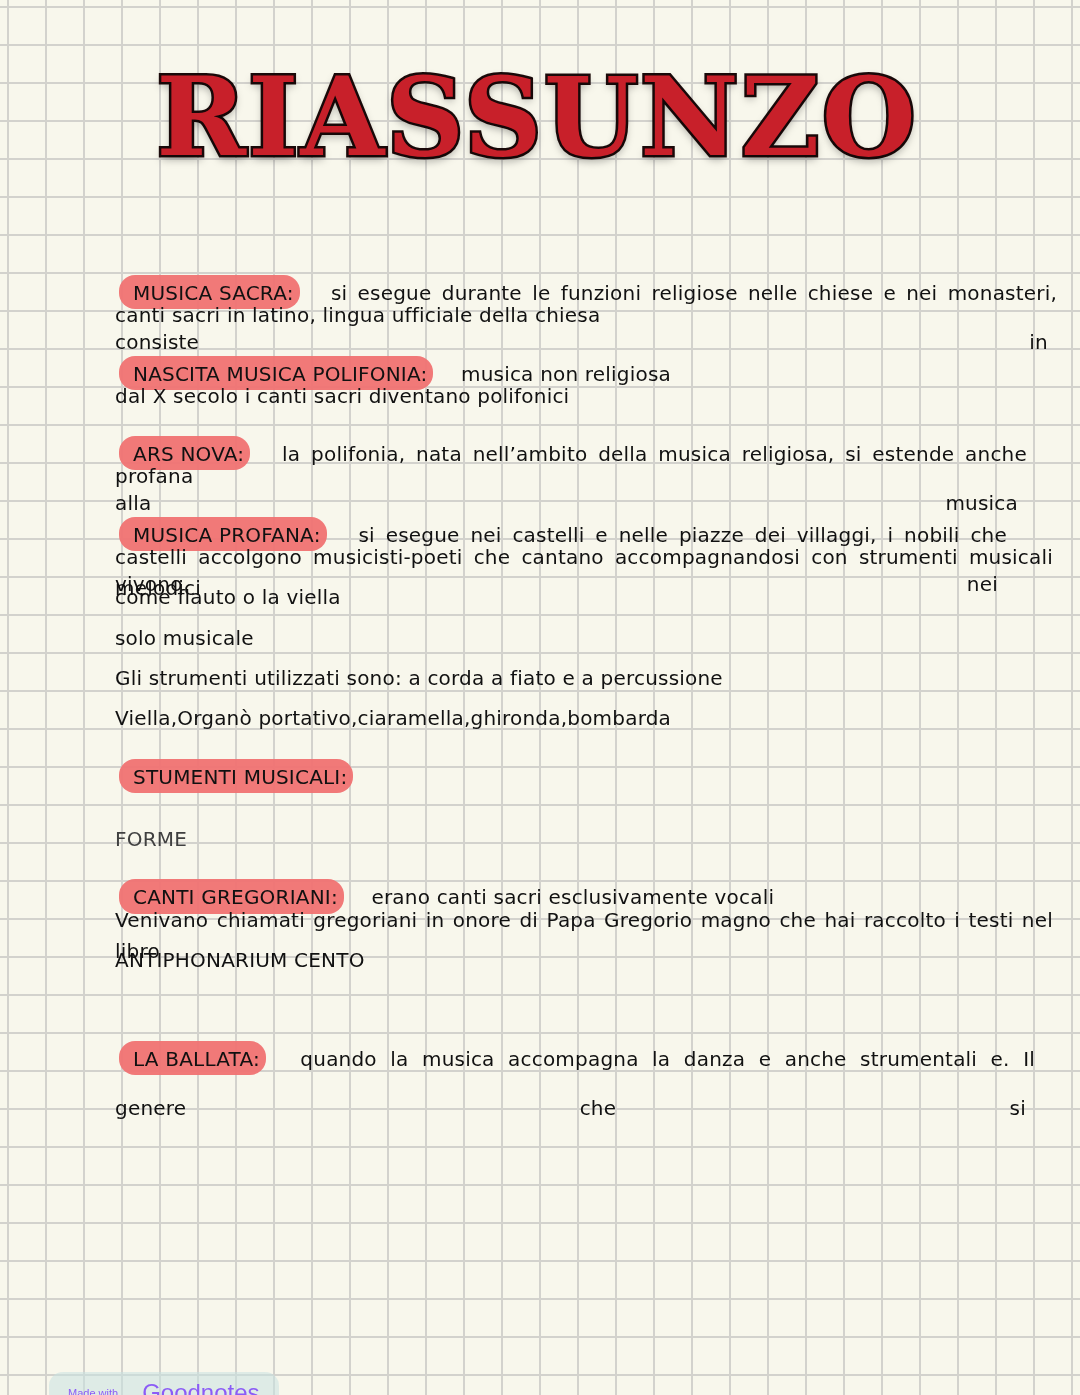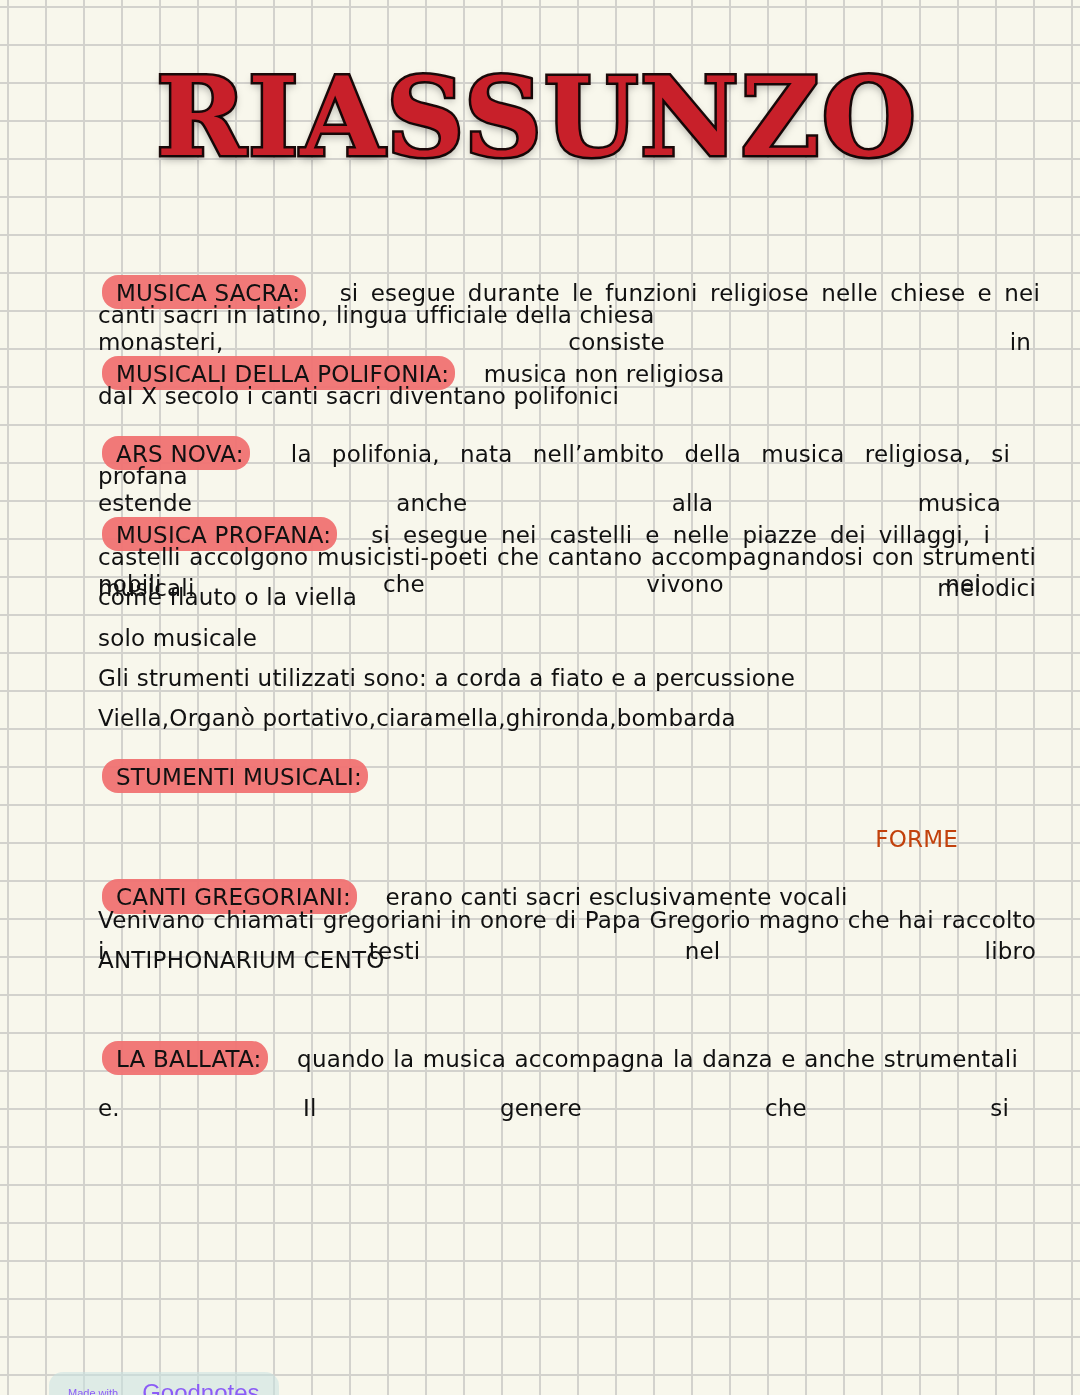--- a/index.html
+++ b/index.html
@@ -30,24 +30,24 @@
       font-weight: bold;
       letter-spacing: 2px;
       color: #c8202a;
       -webkit-text-stroke: 5px #1b0a0a;
       paint-order: stroke fill;
       text-shadow: 0 4px 8px rgba(0,0,0,0.35);
       line-height: 1;
     }
     .content {
       position: absolute;
-      left: 62px;
+      left: 79px;
       top: 224px;
       width: 960px;
-      font-size: 23px;
+      font-size: 20px;
       line-height: 31.3px;
       letter-spacing: 0.2px;
     }
     .line {
       white-space: nowrap;
       height: 31.3px;
       position: relative;
     }
     .line.justify {
       text-align: justify;
@@ -66,22 +66,22 @@
       top: -3px;
       bottom: 0px;
       background: #f07272;
       border-radius: 16px;
       opacity: 0.95;
       z-index: -1;
     }
     .hl-wrap { position: relative; z-index: 0; display: inline-block; }
     .blank { height: 31.3px; }
     .forme {
-      text-align: right;
-      color: #c2410c;
+      text-align: left;
+      color: #404040;
       padding-left: 0;
       width: 860px;
     }
     .footer-badge {
       position: absolute;
       left: 22px;
       top: 1345px;
       height: 41px;
       padding: 0 10px;
       border-radius: 14px;
@@ -102,21 +102,21 @@
 <div class="content">
 
   <div class="line justify">
     <span class="hl-wrap"><span class="hl">MUSICA SACRA:</span></span>
     <span>si esegue durante le funzioni religiose nelle chiese e nei monasteri, consiste in</span>
   </div>
   <div class="line">canti sacri in latino, lingua ufficiale della chiesa</div>
 
 
   <div class="line">
-    <span class="hl-wrap"><span class="hl">MUSICALI DELLA POLIFONIA:</span></span>
+    <span class="hl-wrap"><span class="hl">NASCITA MUSICA POLIFONIA:</span></span>
     <span>musica non religiosa</span>
   </div>
   <div class="line">dal X secolo i canti sacri diventano polifonici</div>
 
   <div class="line justify" style="width:912px">
     <span class="hl-wrap"><span class="hl">ARS NOVA:</span></span>
     <span>la polifonia, nata nell’ambito della musica religiosa, si estende anche alla musica</span>
   </div>
   <div class="line">profana</div>
 

